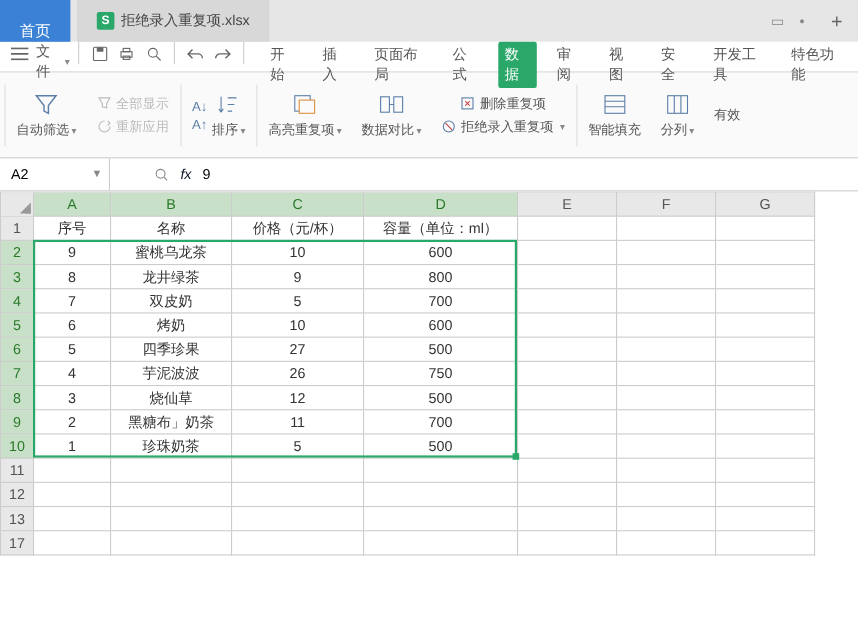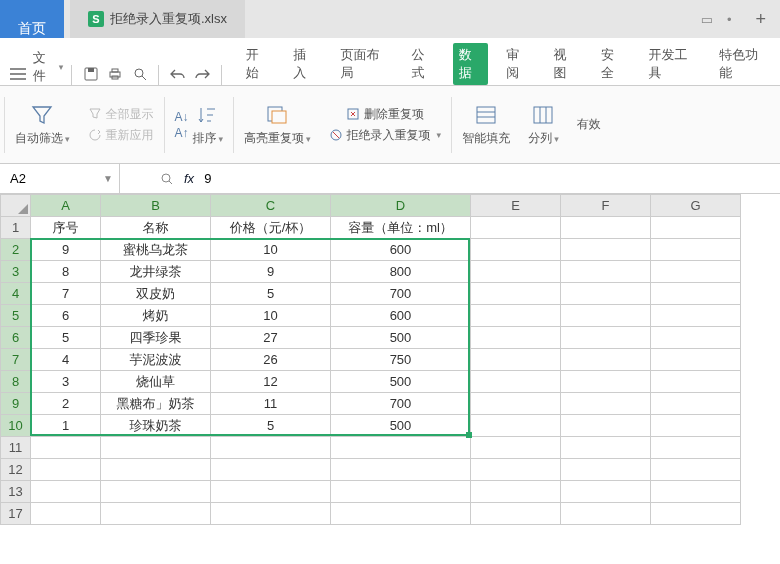--- a/index.html
+++ b/index.html
@@ -8,42 +8,42 @@
 
 .tab-bar { height: 38px; background: #e6e6e6; display: flex; align-items: stretch; }
 .tab { padding: 0 18px; display: flex; align-items: center; gap: 6px; cursor: pointer; }
 .tab.home { background: #3b82d6; color: #fff; font-size: 14px; align-items: flex-end; }
 .tab.file { background: #d8d8d8; margin-left: 6px; color: #444; position: relative; }
 .tab .sheet-icon { width: 16px; height: 16px; background: #2aa869; border-radius: 2px; display: inline-flex; align-items: center; justify-content: center; color: #fff; font-size: 11px; font-weight: bold; }
 .tab-bar .sysicons { margin-left: auto; display: flex; align-items: center; gap: 14px; padding-right: 10px; color: #888; }
 .tab-bar .plus { padding: 0 14px; display: flex; align-items: center; color: #666; font-size: 18px; }
 
 
-.menu-bar { height: 48px; background: #fff; border-bottom: 1px solid #ccc; display: flex; align-items: flex-end; padding: 0 8px; gap: 4px; color: #555; }
+.menu-bar { height: 28px; background: #fff; border-bottom: 1px solid #ccc; display: flex; align-items: flex-start; padding: 0 8px; gap: 4px; color: #555; }
 .menu-bar .sep { width: 1px; height: 20px; background: #ccc; margin: 0 4px; }
 .menu-bar .mi { padding: 3px 6px; cursor: pointer; font-size: 13px; margin-left: 10px; }
 .menu-bar .mi.active { background: #2aa869; color: #fff; border-radius: 2px; }
 .menu-bar .icon-btn { width: 22px; height: 22px; display: inline-flex; align-items: center; justify-content: center; cursor: pointer; color: #666; }
 .menu-bar .file-menu { display:flex; align-items:center; gap:2px; }
 
 
 .ribbon { height: 78px; background: #fafafa; border-bottom: 1px solid #ccc; display: flex; align-items: center; padding: 0 4px; gap: 2px; color: #555; }
 .rgroup { display: flex; flex-direction: column; align-items: center; justify-content: center; padding: 0 8px; height: 100%; gap: 2px; }
 .rgroup.row { flex-direction: row; gap: 8px; }
 .rgroup .lbl { font-size: 12px; color: #555; white-space: nowrap; }
 .rgroup .big-icon { width: 26px; height: 26px; display: flex; align-items: center; justify-content: center; color: #5b7ea8; }
 .rgroup .disabled { color: #bbb; }
 .rsep { width: 1px; height: 56px; background: #ddd; }
 .mini-stack { display:flex; flex-direction:column; gap:4px; font-size:12px; }
 .mini-stack .mitem { display:flex; align-items:center; gap:4px; white-space:nowrap; }
 .drop::after { content:"▾"; font-size:9px; margin-left:2px; color:#888; }
 
 
 .formula-row { height: 30px; display: flex; align-items: center; border-bottom: 1px solid #ccc; }
-.name-box { width: 120px; border-right: 1px solid #ccc; height: 100%; display: flex; align-items: center; padding: 0 10px; position: relative; }
+.name-box { width: 100px; border-right: 1px solid #ccc; height: 100%; display: flex; align-items: center; padding: 0 10px; position: relative; }
 .name-box input { border: none; outline: none; width: 80px; font-size: 13px; }
 .name-box .dd { position: absolute; right: 6px; color: #888; font-size: 10px; }
 .fx-area { display: flex; align-items: center; gap: 10px; padding-left: 40px; flex: 1; }
 .fx-area .fx { font-style: italic; color: #0f172a; }
 .fx-area input { border: none; outline: none; font-size: 13px; width: 300px; }
 .search-ic { color:#888; }
 
 
 .grid-wrap { position: relative; overflow: hidden; height: calc(564px - 38px - 34px - 78px - 30px); }
 table.sheet { border-collapse: collapse; table-layout: fixed; }
@@ -187,20 +187,30 @@
   </div>
   <div class="rsep"></div>
   <div class="rgroup">
     <span class="big-icon">
         <svg width="24" height="22" viewBox="0 0 24 22">
           <rect x="3" y="3" width="14" height="14" fill="none" stroke="#5b7ea8"></rect>
           <rect x="7" y="7" width="14" height="12" fill="#fafafa" stroke="#e09040"></rect>
         </svg>
       </span>
     <span class="lbl drop">高亮重复项</span>
+  </div>
+  <div class="rgroup">
+    <span class="big-icon">
+        <svg width="24" height="22" viewBox="0 0 24 22">
+          <rect x="2" y="4" width="8" height="14" fill="none" stroke="#5b7ea8"></rect>
+          <rect x="14" y="4" width="8" height="14" fill="none" stroke="#5b7ea8"></rect>
+          <path d="M10 11h4" stroke="#5b7ea8"></path>
+        </svg>
+      </span>
+    <span class="lbl drop">数据对比</span>
   </div>
   <div class="rgroup mini-stack">
     <div class="mitem">
       <span>
           <svg width="14" height="14" viewBox="0 0 14 14">
             <rect x="2" y="2" width="10" height="10" fill="none" stroke="#5b7ea8"></rect>
             <path d="M5 5l4 4M9 5l-4 4" stroke="#c44"></path>
           </svg>
         </span>
       <span>删除重复项</span>

